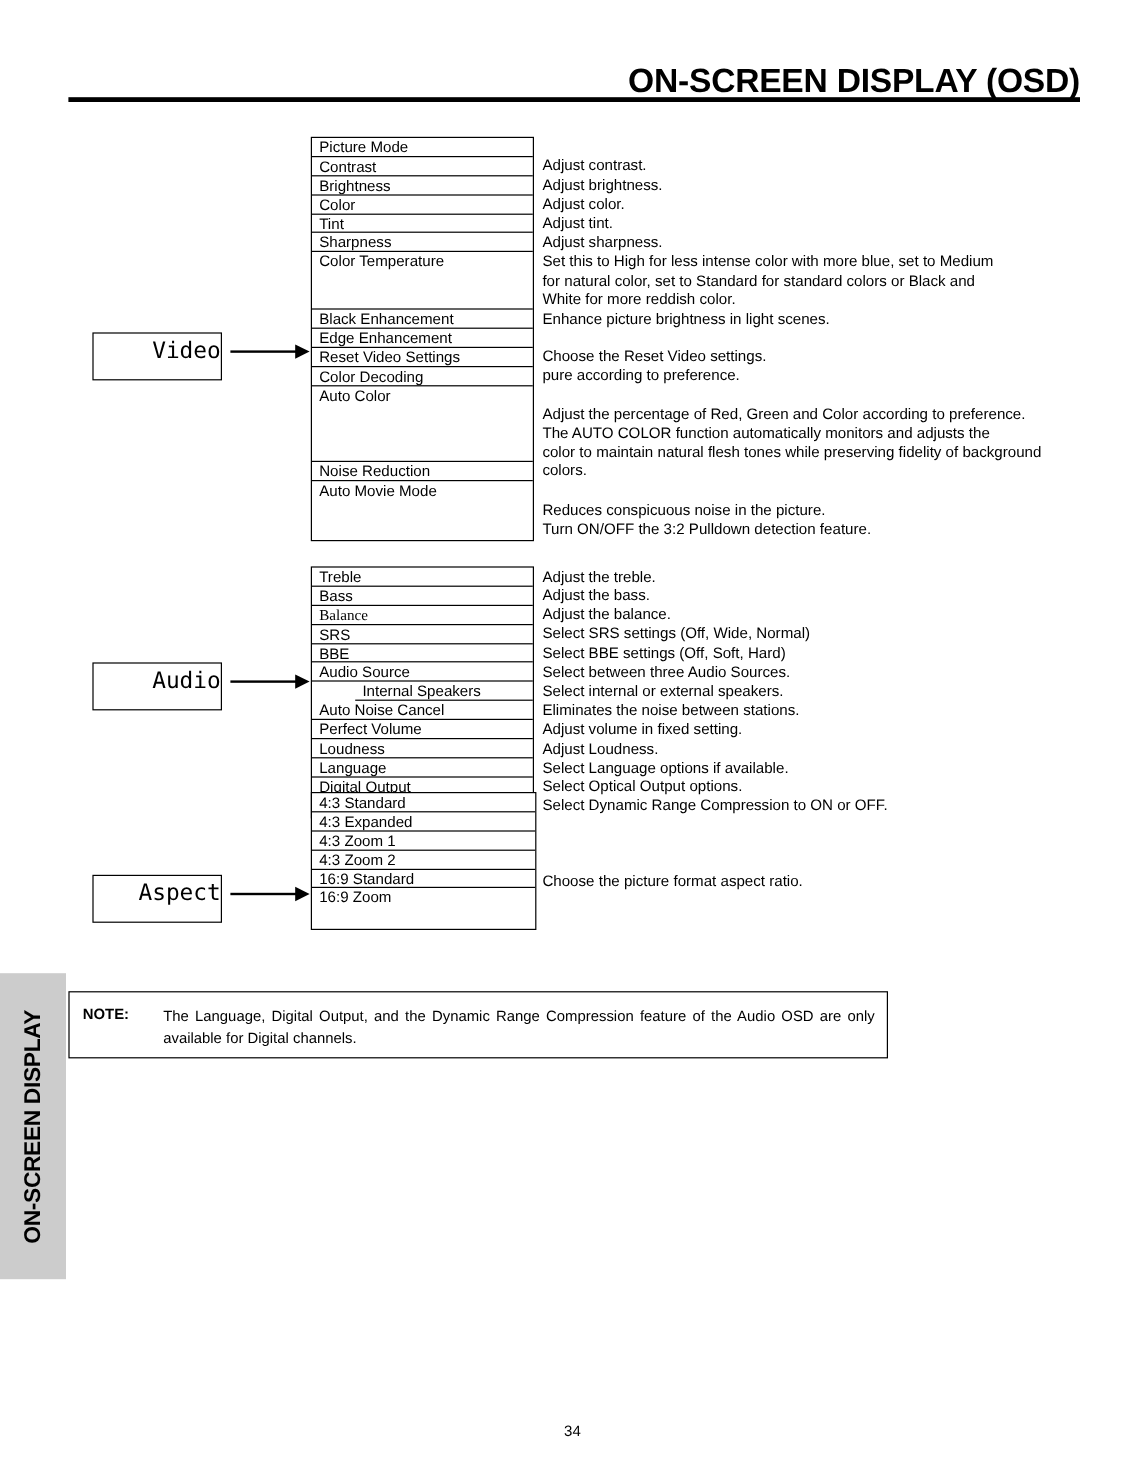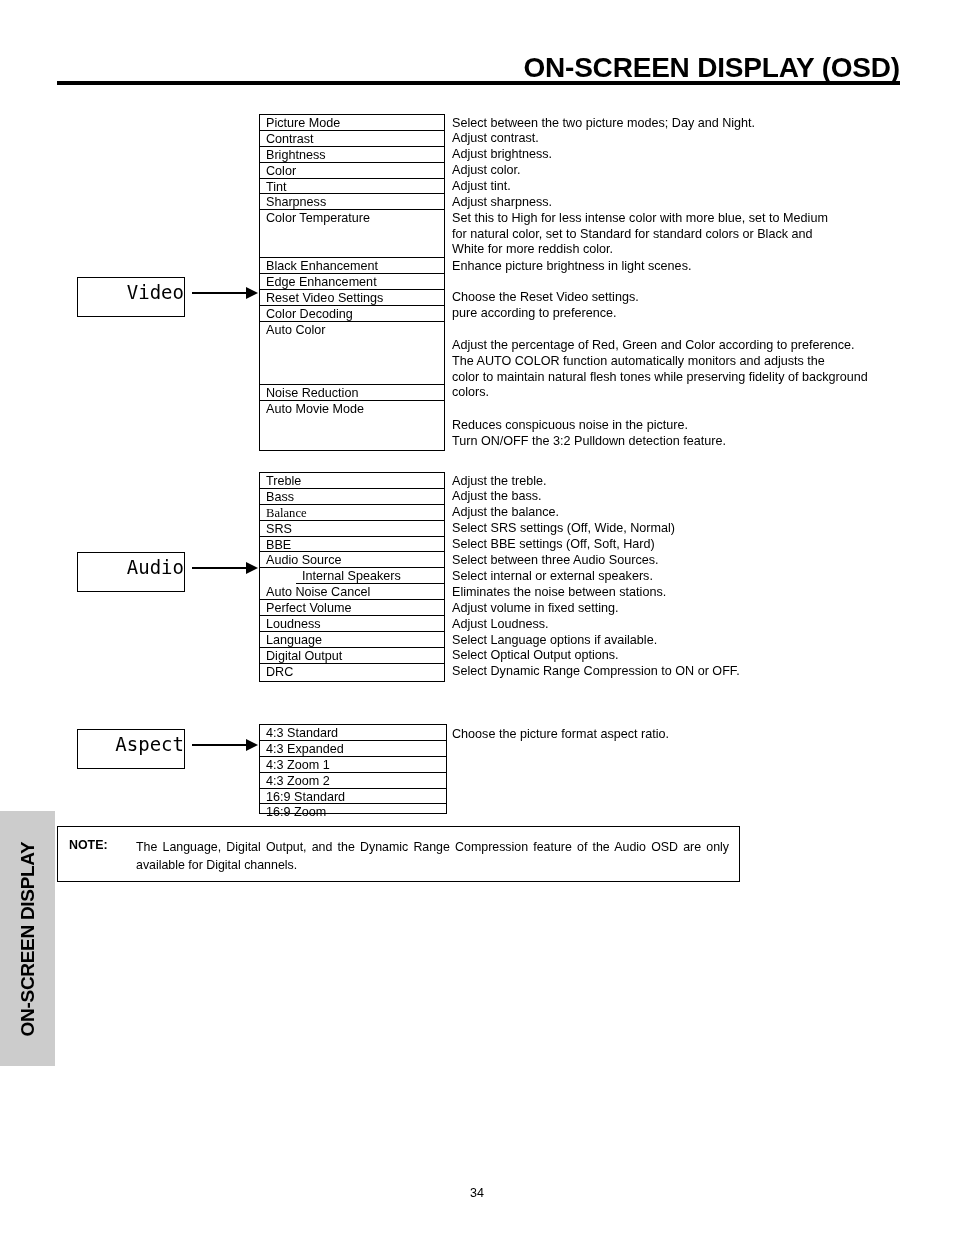--- a/index.html
+++ b/index.html
@@ -200,23 +200,20 @@
       <div class="row" style="height: 47.7px;">Color Temperature</div>
       <div class="row" style="height: 15.9px;">Black Enhancement</div>
       <div class="row" style="height: 15.9px;">Edge Enhancement</div>
       <div class="row" style="height: 15.9px;">Reset Video Settings</div>
       <div class="row" style="height: 15.9px;">Color Decoding</div>
       <div class="row" style="height: 63.6px;">Auto Color</div>
       <div class="row" style="height: 15.9px;">Noise Reduction</div>
       <div class="row" style="height: 15.9px;">Auto Movie Mode</div>
     </div>
     <div class="desc-col" style="left: 452px; top: 114px; width: 502px; height: 336.9px;">
-      <div class="desc-block" style="top: 1.5px;">
-        <div class="desc-line">Select between the two picture modes; Day and Night.</div>
-      </div>
       <div class="desc-block" style="top: 17.4px;">
         <div class="desc-line">Adjust contrast.</div>
       </div>
       <div class="desc-block" style="top: 33.3px;">
         <div class="desc-line">Adjust brightness.</div>
       </div>
       <div class="desc-block" style="top: 49.2px;">
         <div class="desc-line">Adjust color.</div>
       </div>
       <div class="desc-block" style="top: 65.1px;">
@@ -313,21 +310,21 @@
       </div>
       <div class="desc-block" style="top: 192.3px;">
         <div class="desc-line">Select Dynamic Range Compression to ON or OFF.</div>
       </div>
     </div>
     <div class="group-label-box" style="left: 77px; top: 729px; width: 108px;">Aspect</div>
     <div class="arrow" style="left: 192px; top: 739px; width: 66px;">
       <div class="shaft" style="width: 55px;"></div>
       <div class="head" style="left: 54px;"></div>
     </div>
-    <div class="menu-table" style="left: 259px; top: 724px; width: 188px; height: 90px;">
+    <div class="menu-table" style="left: 259px; top: 660px; width: 188px; height: 115px;">
       <div class="row" style="height: 15.9px;">4:3 Standard</div>
       <div class="row" style="height: 15.9px;">4:3 Expanded</div>
       <div class="row" style="height: 15.9px;">4:3 Zoom 1</div>
       <div class="row" style="height: 15.9px;">4:3 Zoom 2</div>
       <div class="row" style="height: 15.9px;">16:9 Standard</div>
       <div class="row" style="height: 15.9px;">16:9 Zoom</div>
     </div>
     <div class="desc-col" style="left: 452px; top: 694px; width: 502px; height: 98.4px;">
       <div class="desc-block" style="top: 33.3px;">
         <div class="desc-line">Choose the picture format aspect ratio.</div>

